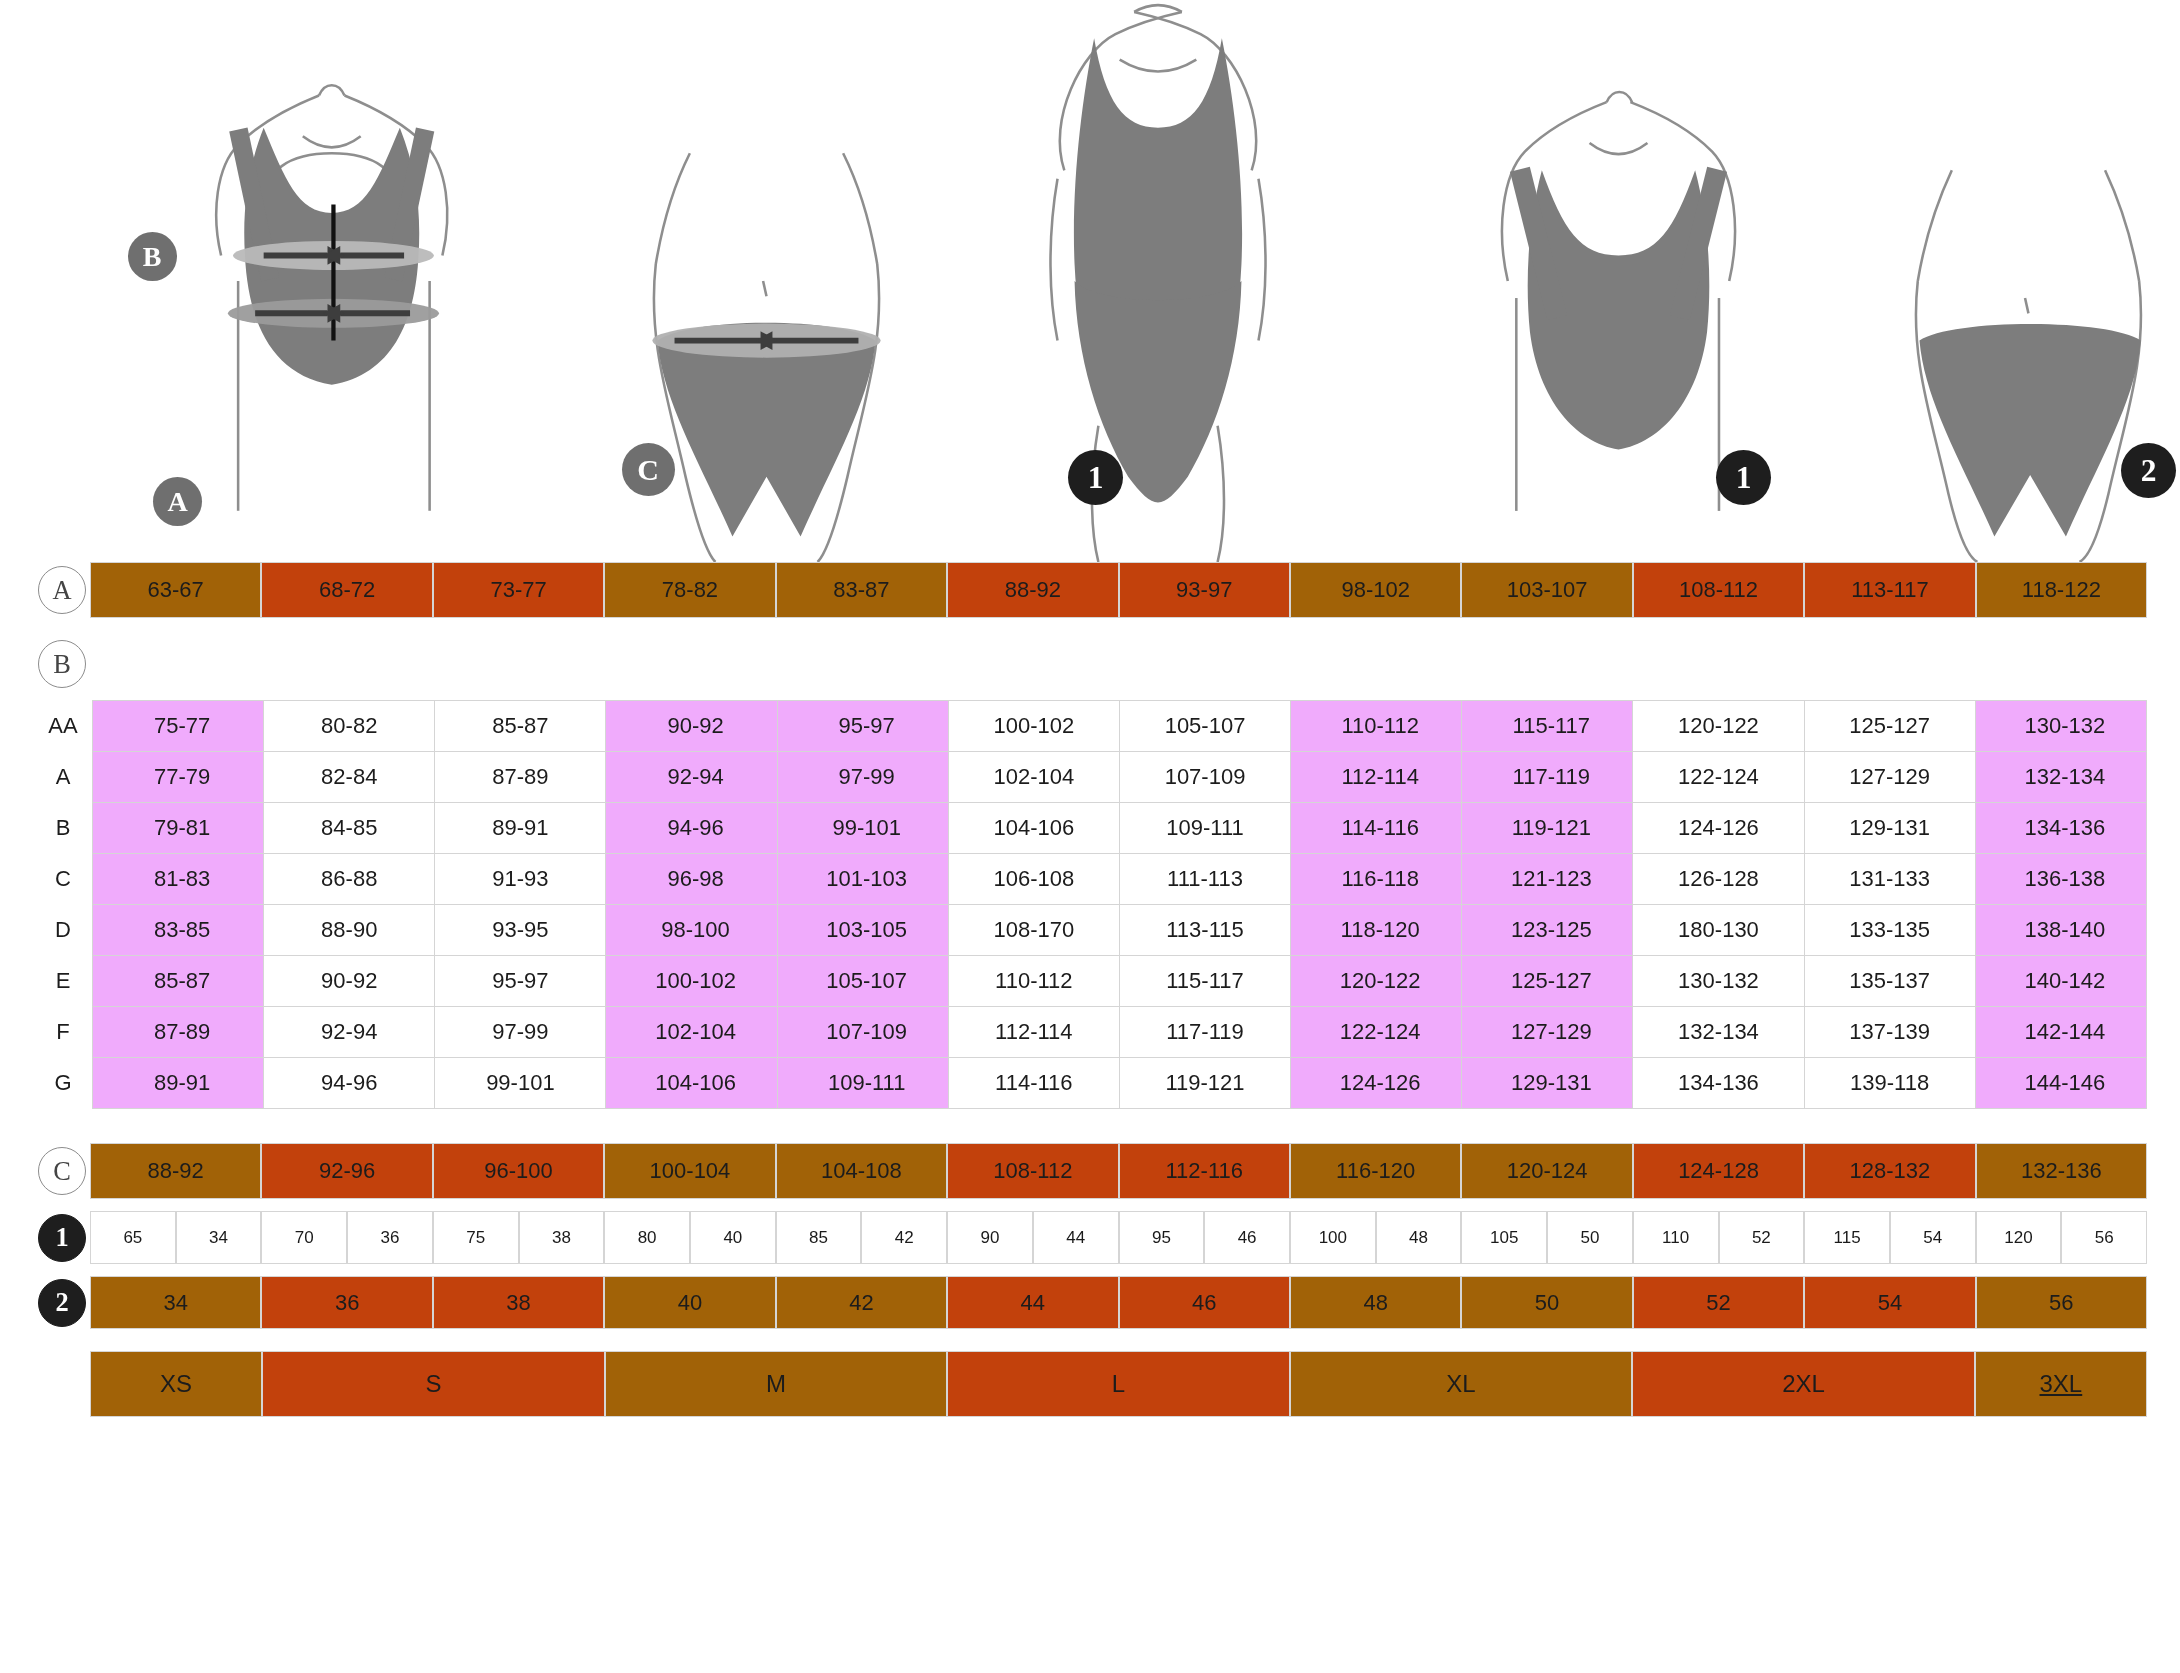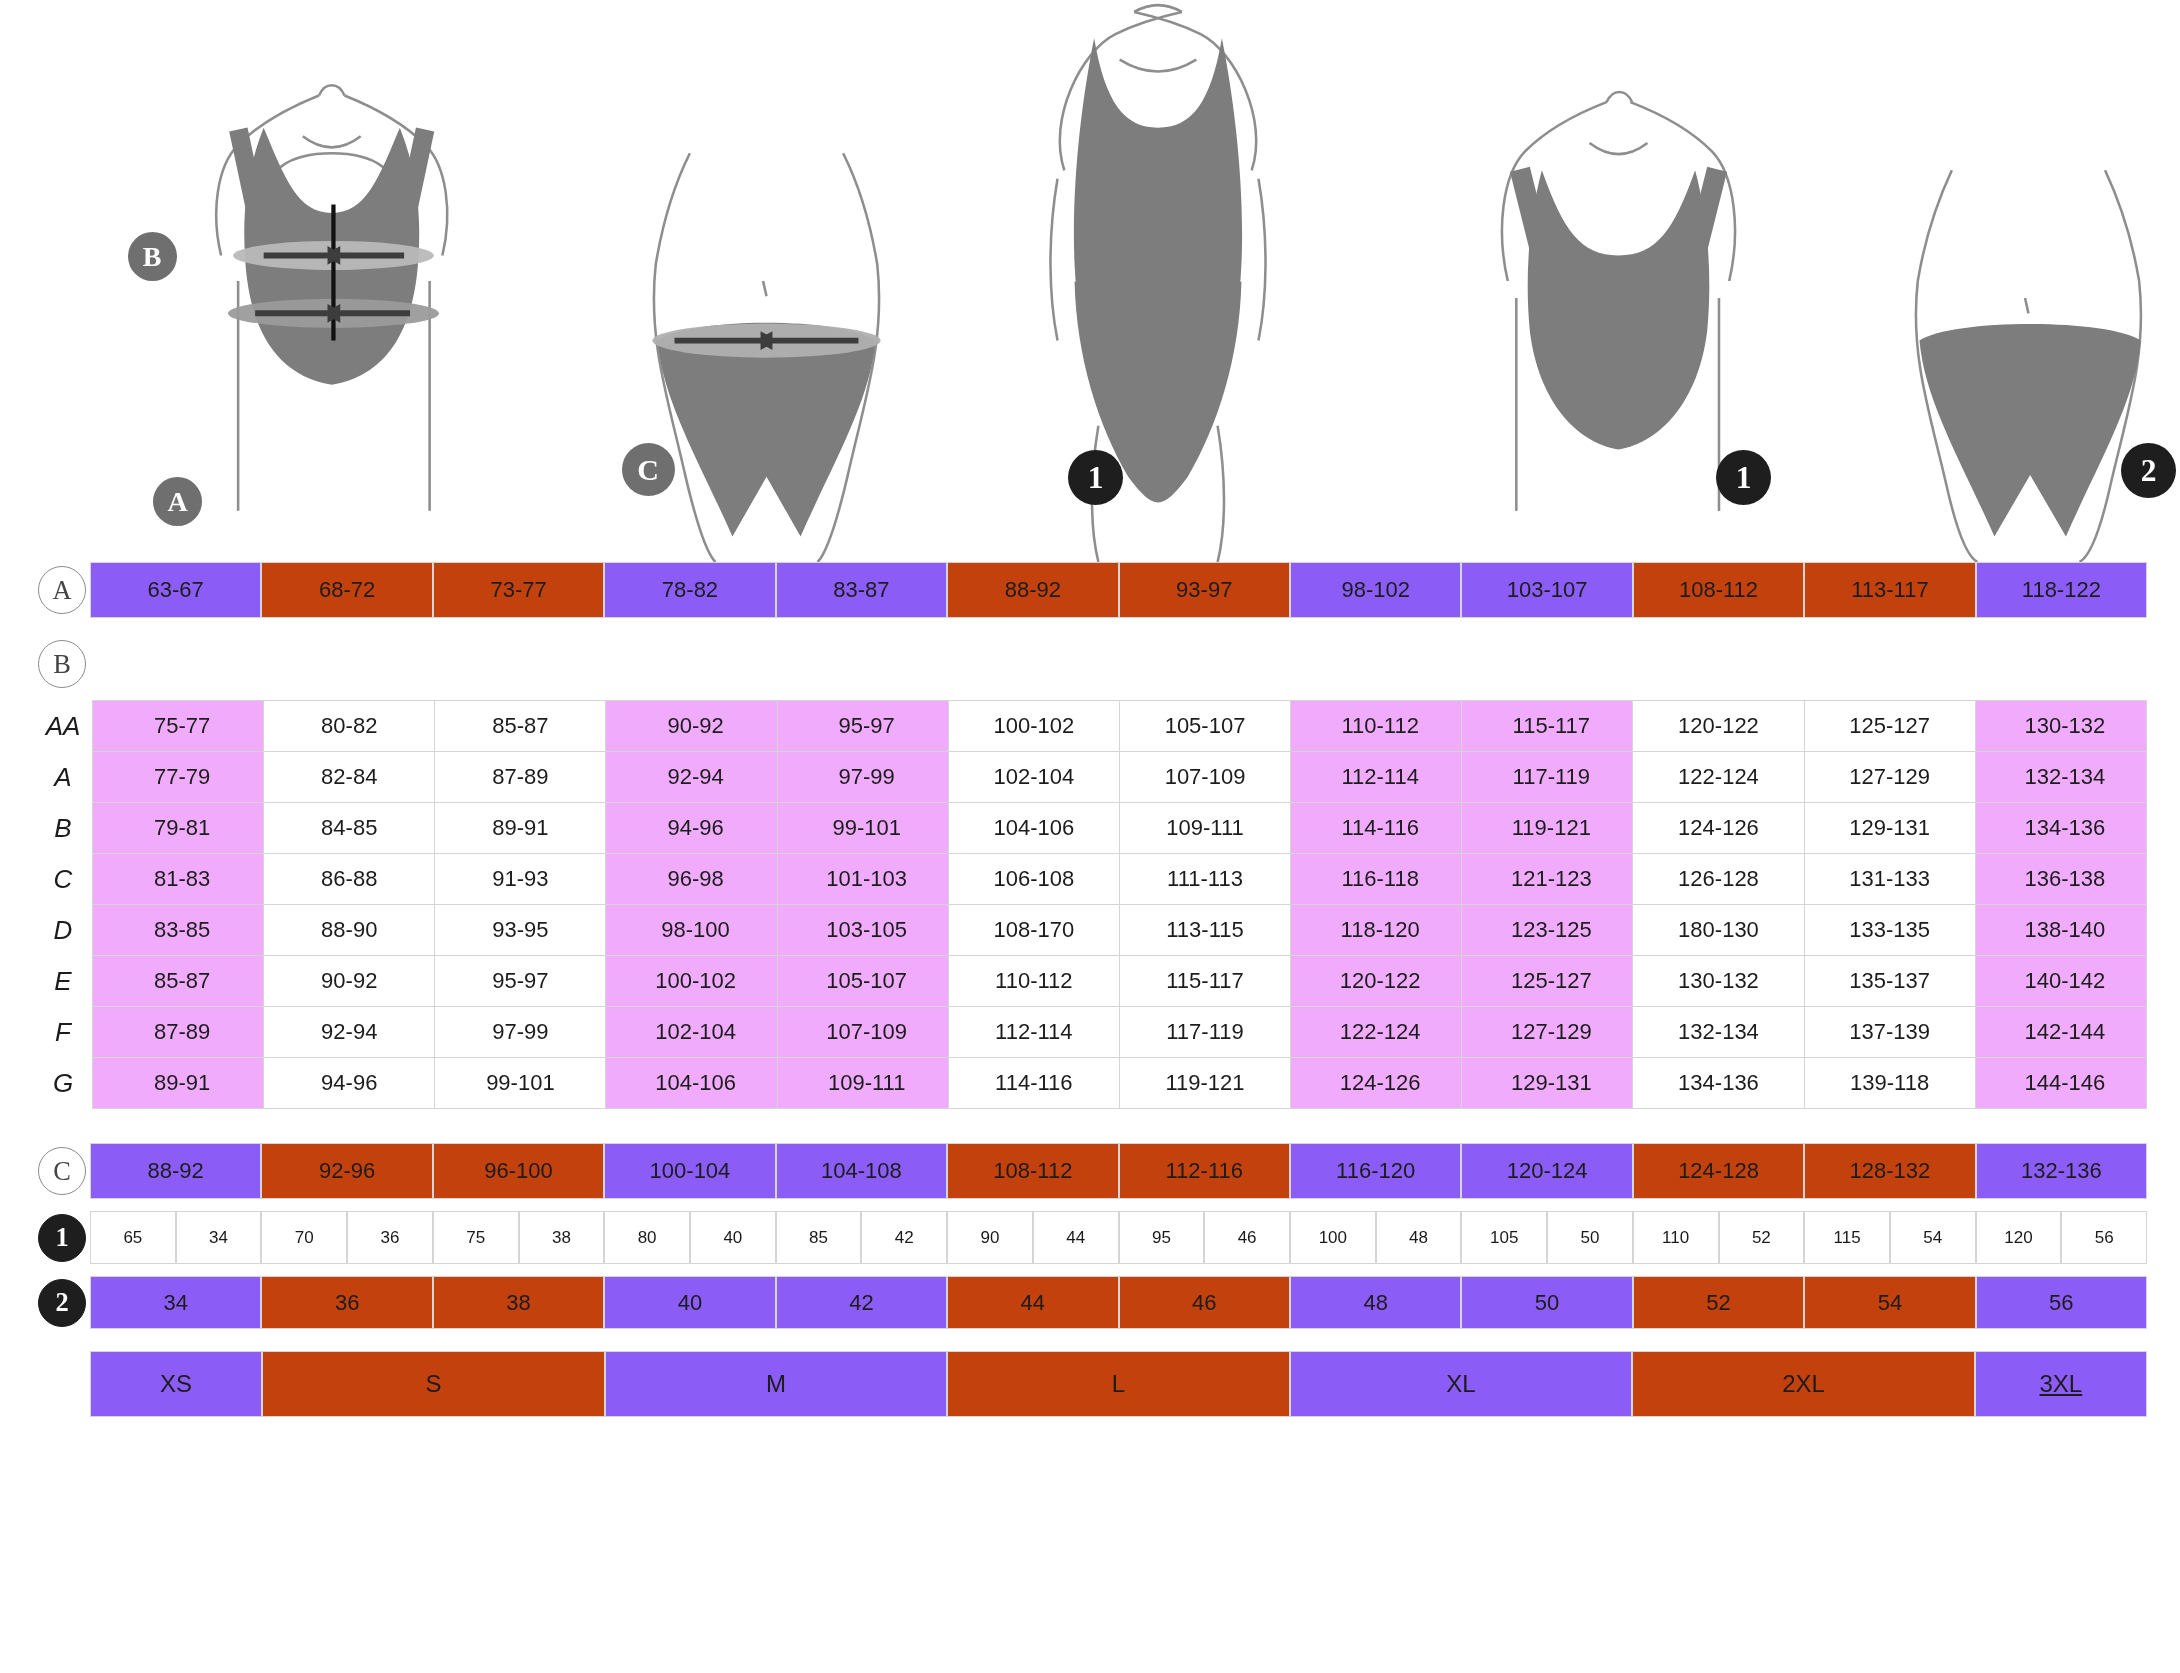--- a/index.html
+++ b/index.html
@@ -88,42 +88,41 @@
     flex: 1;
     border: 0.9px solid #d5d5d5;
     box-sizing: border-box;
     display: flex;
     align-items: center;
     justify-content: center;
     font-size: 22px;
     color: #1c1c1c;
     height: 56px;
   }
-  .cell.shade { background: #8b5cf6; }
+  .cell.shade { background: #a16207; }
   .cell.plain { background: #c2410c; }
 
   
   .cuptable {
     width: 100%;
     border-collapse: collapse;
     table-layout: fixed;
   }
   .cuptable td {
     border: 0.9px solid #d5d5d5;
     height: 48px;
     text-align: center;
     font-size: 22px;
     color: #1c1c1c;
   }
   .cuptable td.cupname {
     width: 56px;
     border: none;
     background: #ffffff;
-    font-size: 26px;
-    font-style: italic;
+    font-size: 22px;
   }
   .cuptable td.shade { background: #f0abfc; padding-left: 9px; }
 
   
   .dualcell {
     flex: 1;
     display: flex;
     box-sizing: border-box;
   }
   .dualcell > div {

